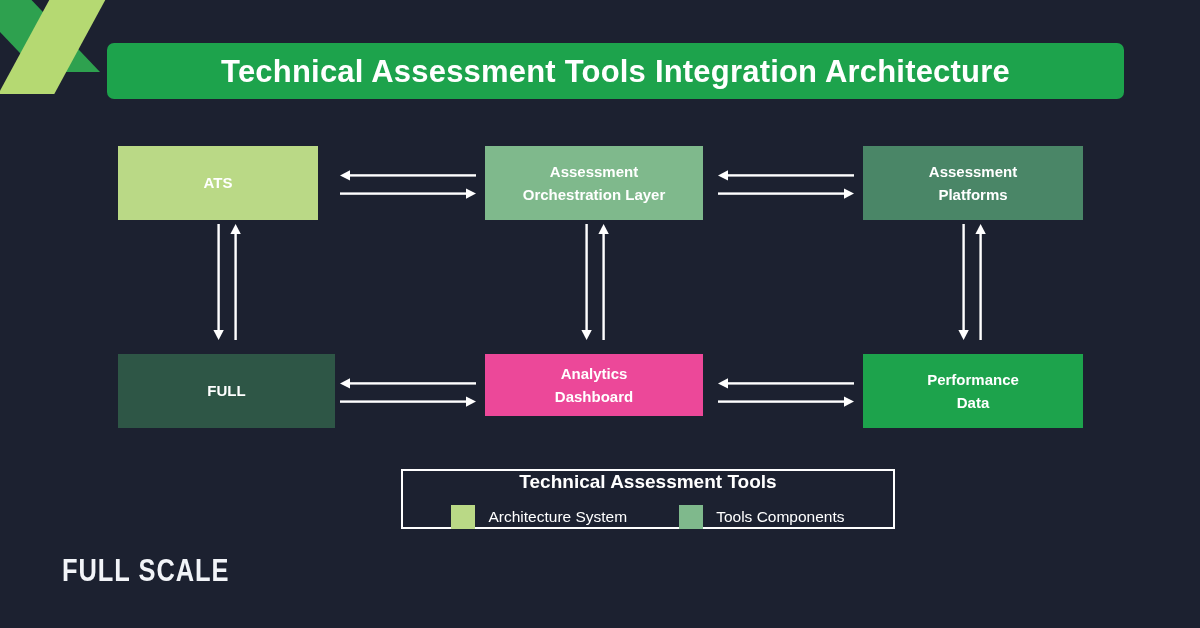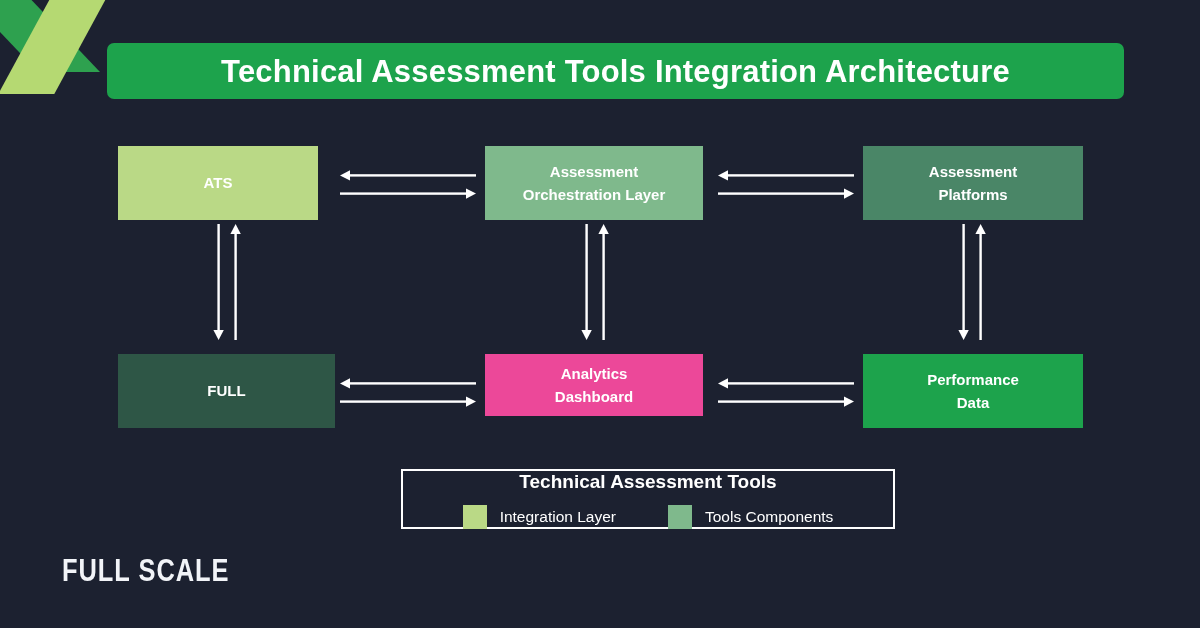--- a/index.html
+++ b/index.html
@@ -275,21 +275,21 @@
       <polygon points="30.6,0 25.4,10 35.8,10"></polygon>
     </g>
   </svg>
 </div>
 
 <div class="legend-box">
   <div class="legend-title">Technical Assessment Tools</div>
   <div class="legend-items">
     <div class="legend-item">
       <span class="legend-swatch" style="background:#bad986"></span>
-      <span class="legend-label">Integration Layer</span>
+      <span class="legend-label">Architecture System</span>
     </div>
     <div class="legend-item">
       <span class="legend-swatch" style="background:#7fb98c"></span>
       <span class="legend-label">Tools Components</span>
     </div>
   </div>
 </div>
 
 <div class="brand-logo">FULL SCALE</div>
 

